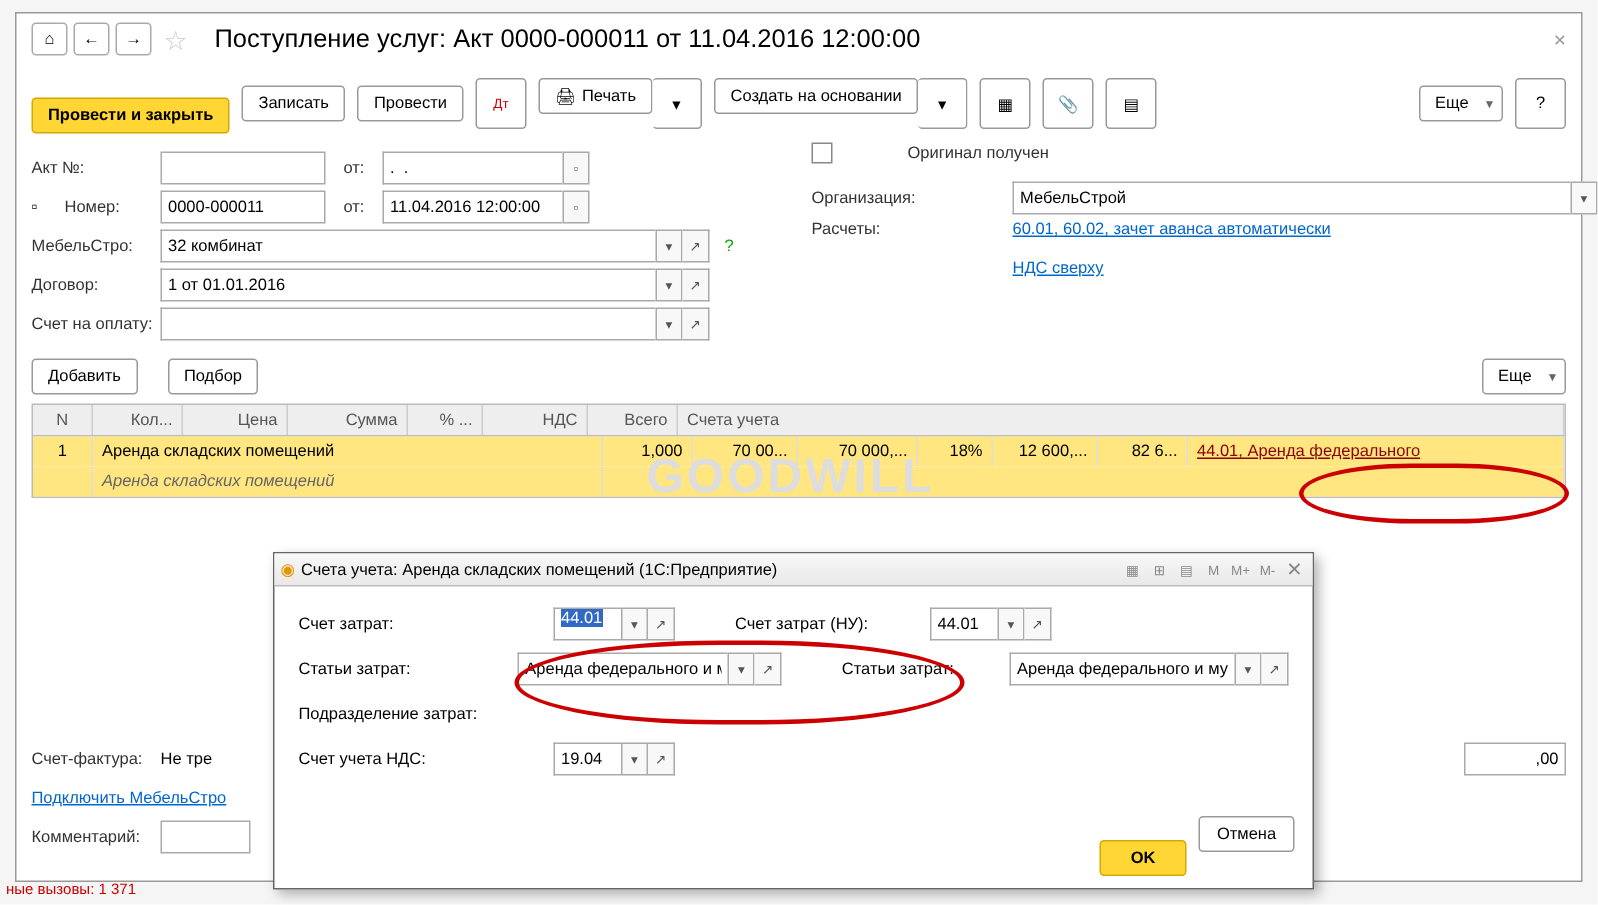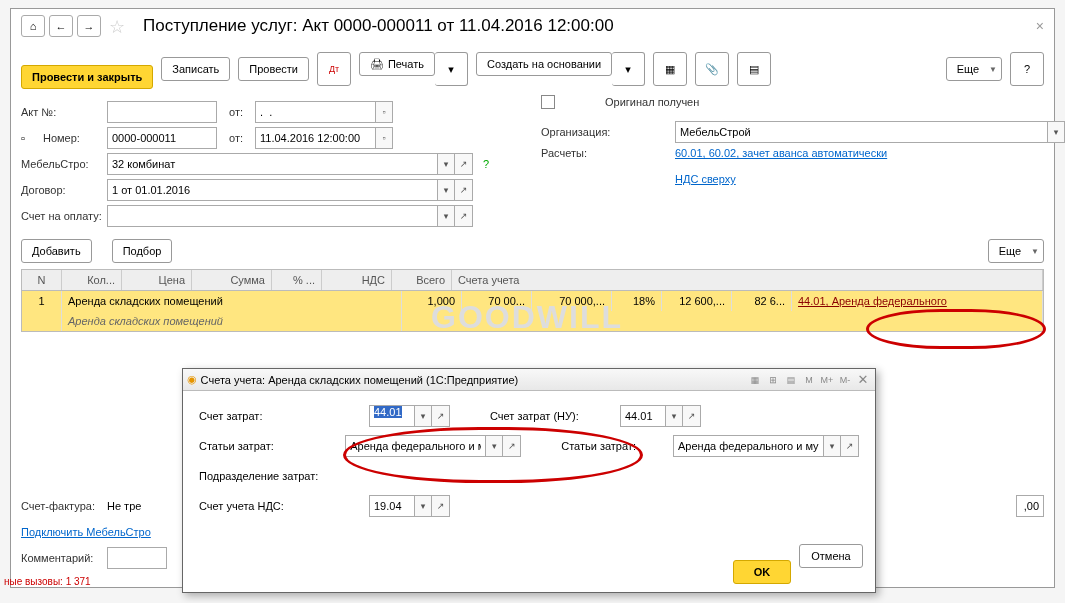--- a/index.html
+++ b/index.html
@@ -43,21 +43,21 @@
 .col-price { width: 70px; text-align: right; }
 .col-sum { width: 80px; text-align: right; }
 .col-pct { width: 50px; text-align: right; }
 .col-nds { width: 70px; text-align: right; }
 .col-total { width: 60px; text-align: right; }
 .col-acct { flex: 1; }
 .acct-link { color: #8b0000; text-decoration: underline; }
 .red-circle { position: absolute; border: 3px solid #c00; border-radius: 50%; pointer-events: none; }
 .bottom-area { padding: 8px 10px; position: absolute; bottom: 8px; left: 0; right: 0; }
 .watermark { position: absolute; top: 290px; left: 420px; font-size: 32px; color: #ddd; font-weight: bold; letter-spacing: 2px; pointer-events: none; }
-.red-status { position: absolute; bottom: 16px; left: 4px; color: #c00; font-size: 10px; }
+.red-status { position: absolute; bottom: 4px; left: 4px; color: #c00; font-size: 10px; }
 
 .dialog { position: absolute; top: 368px; left: 182px; width: 694px; height: 225px; background: #fff; border: 1px solid #666; box-shadow: 3px 3px 8px rgba(0,0,0,0.3); z-index: 100; }
 .dialog-titlebar { height: 22px; background: linear-gradient(#f8f8f8,#e8e8e8); display: flex; align-items: center; padding: 0 4px; border-bottom: 1px solid #bbb; font-size: 10px; }
 .dialog-titlebar .tb-icons { margin-left: auto; display: flex; gap: 2px; }
 .tb-ic { width: 16px; height: 16px; display: flex; align-items: center; justify-content: center; font-size: 9px; color: #888; cursor: pointer; }
 .dialog-body { padding: 10px 16px; }
 .dialog-title { font-size: 15px; margin-bottom: 12px; }
 .dialog-row { display: flex; align-items: center; height: 30px; }
 .dlbl { width: 170px; }
 .dlbl2 { width: 130px; margin-left: 40px; }
@@ -205,21 +205,21 @@
 
   <div class="watermark">GOODWILL</div>
 
   <div class="red-circle" style="top:300px; left:855px; width:180px; height:40px; border-radius:50%/60%"></div>
 
   <div class="bottom-area">
     <div class="form-row">
       <span class="label lbl-col1">Счет-фактура:</span>
       <span>Не тре</span>
       <div class="spacer"></div>
-      <input class="input" style="width: 28px; text-align: right;" value=",00">
+      <input class="input" style="width: 68px; text-align: right;" value=",00">
     </div>
     <div class="form-row">
       <span class="link">Подключить МебельСтро</span>
     </div>
     <div class="form-row">
       <span class="label lbl-col1">Комментарий:</span>
       <input class="input" style="width: 60px;">
     </div>
   </div>
 </div>

